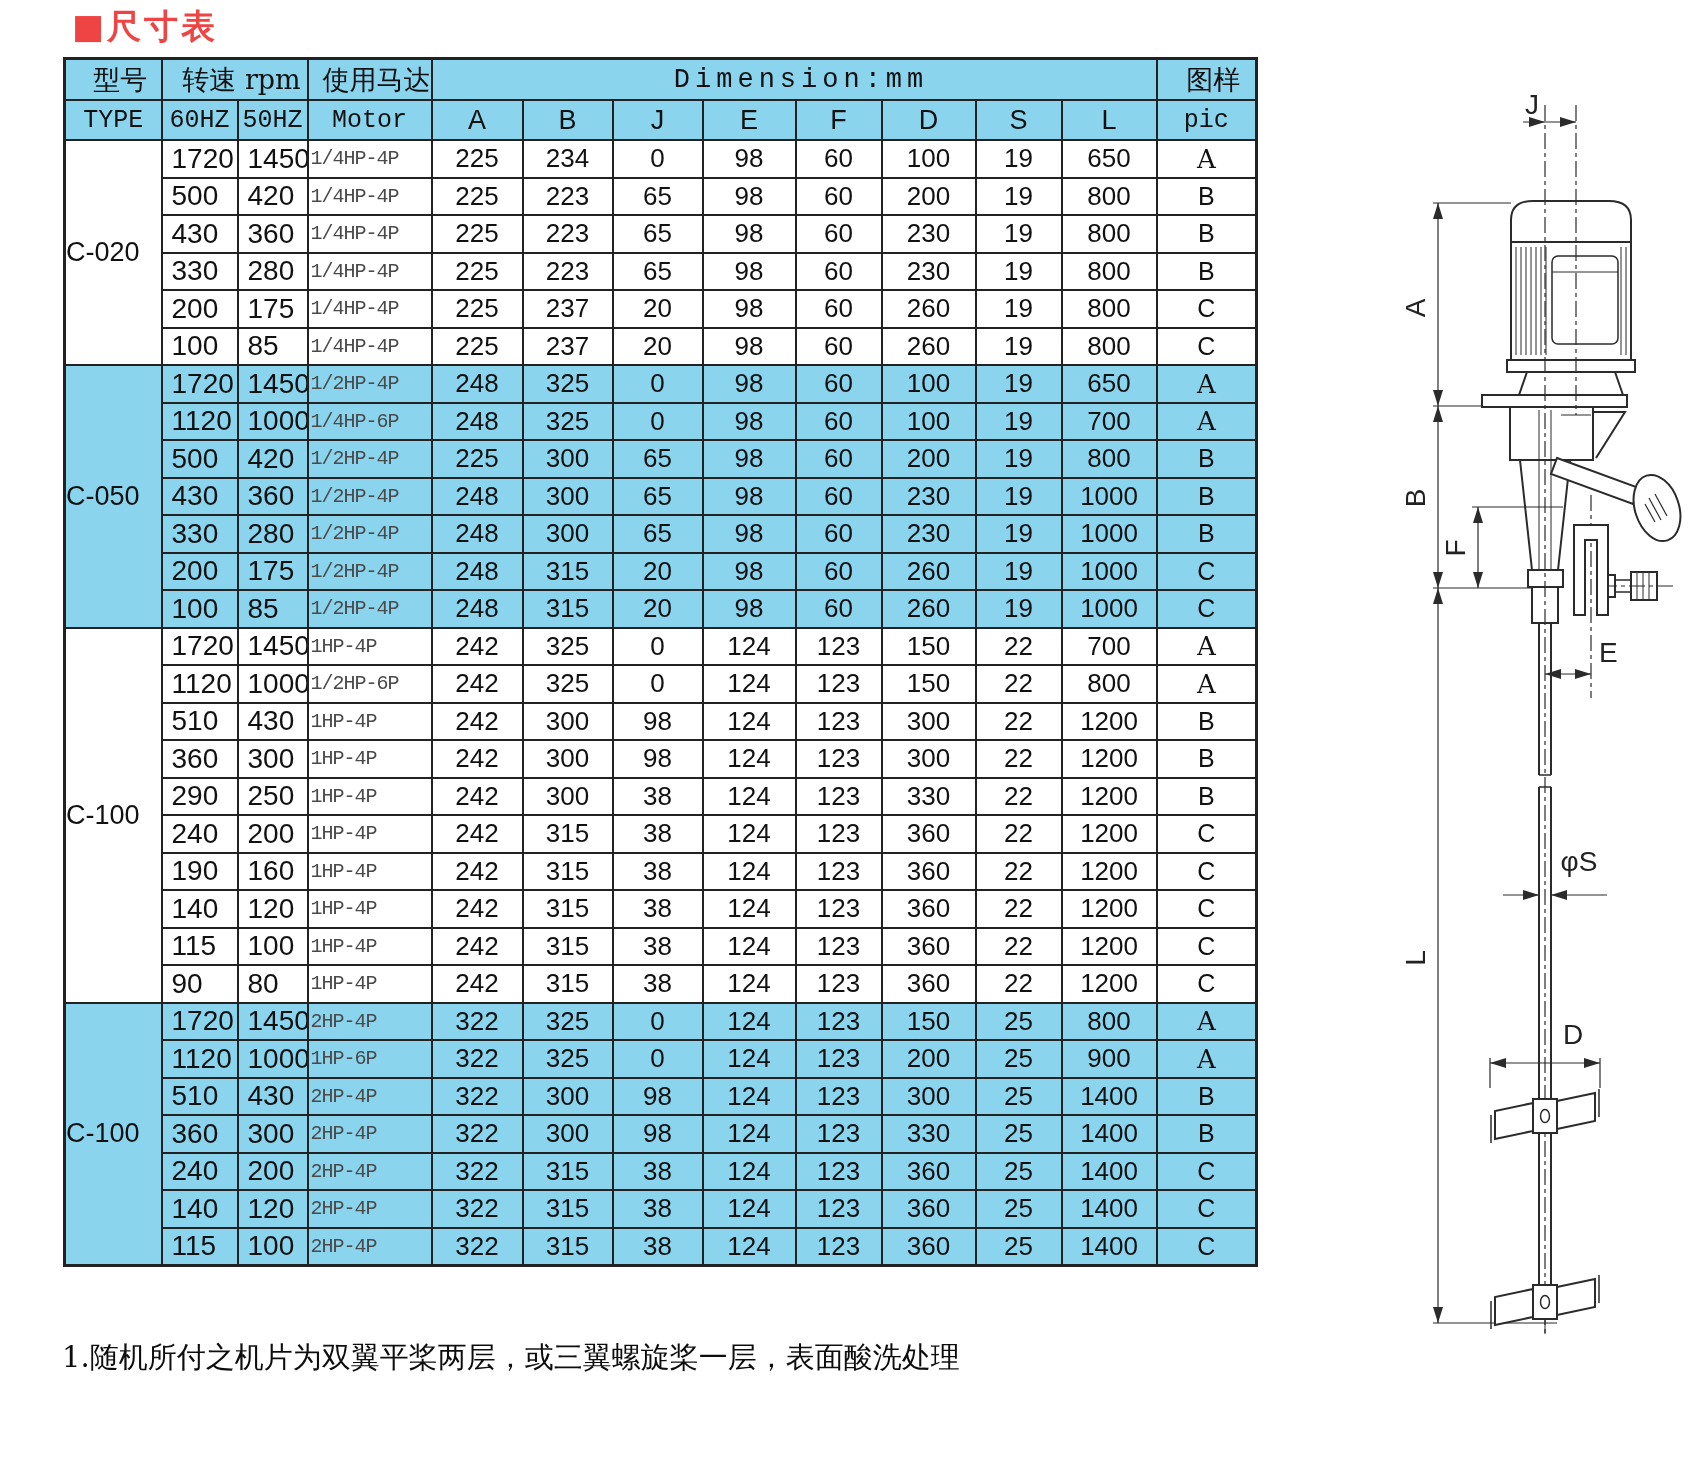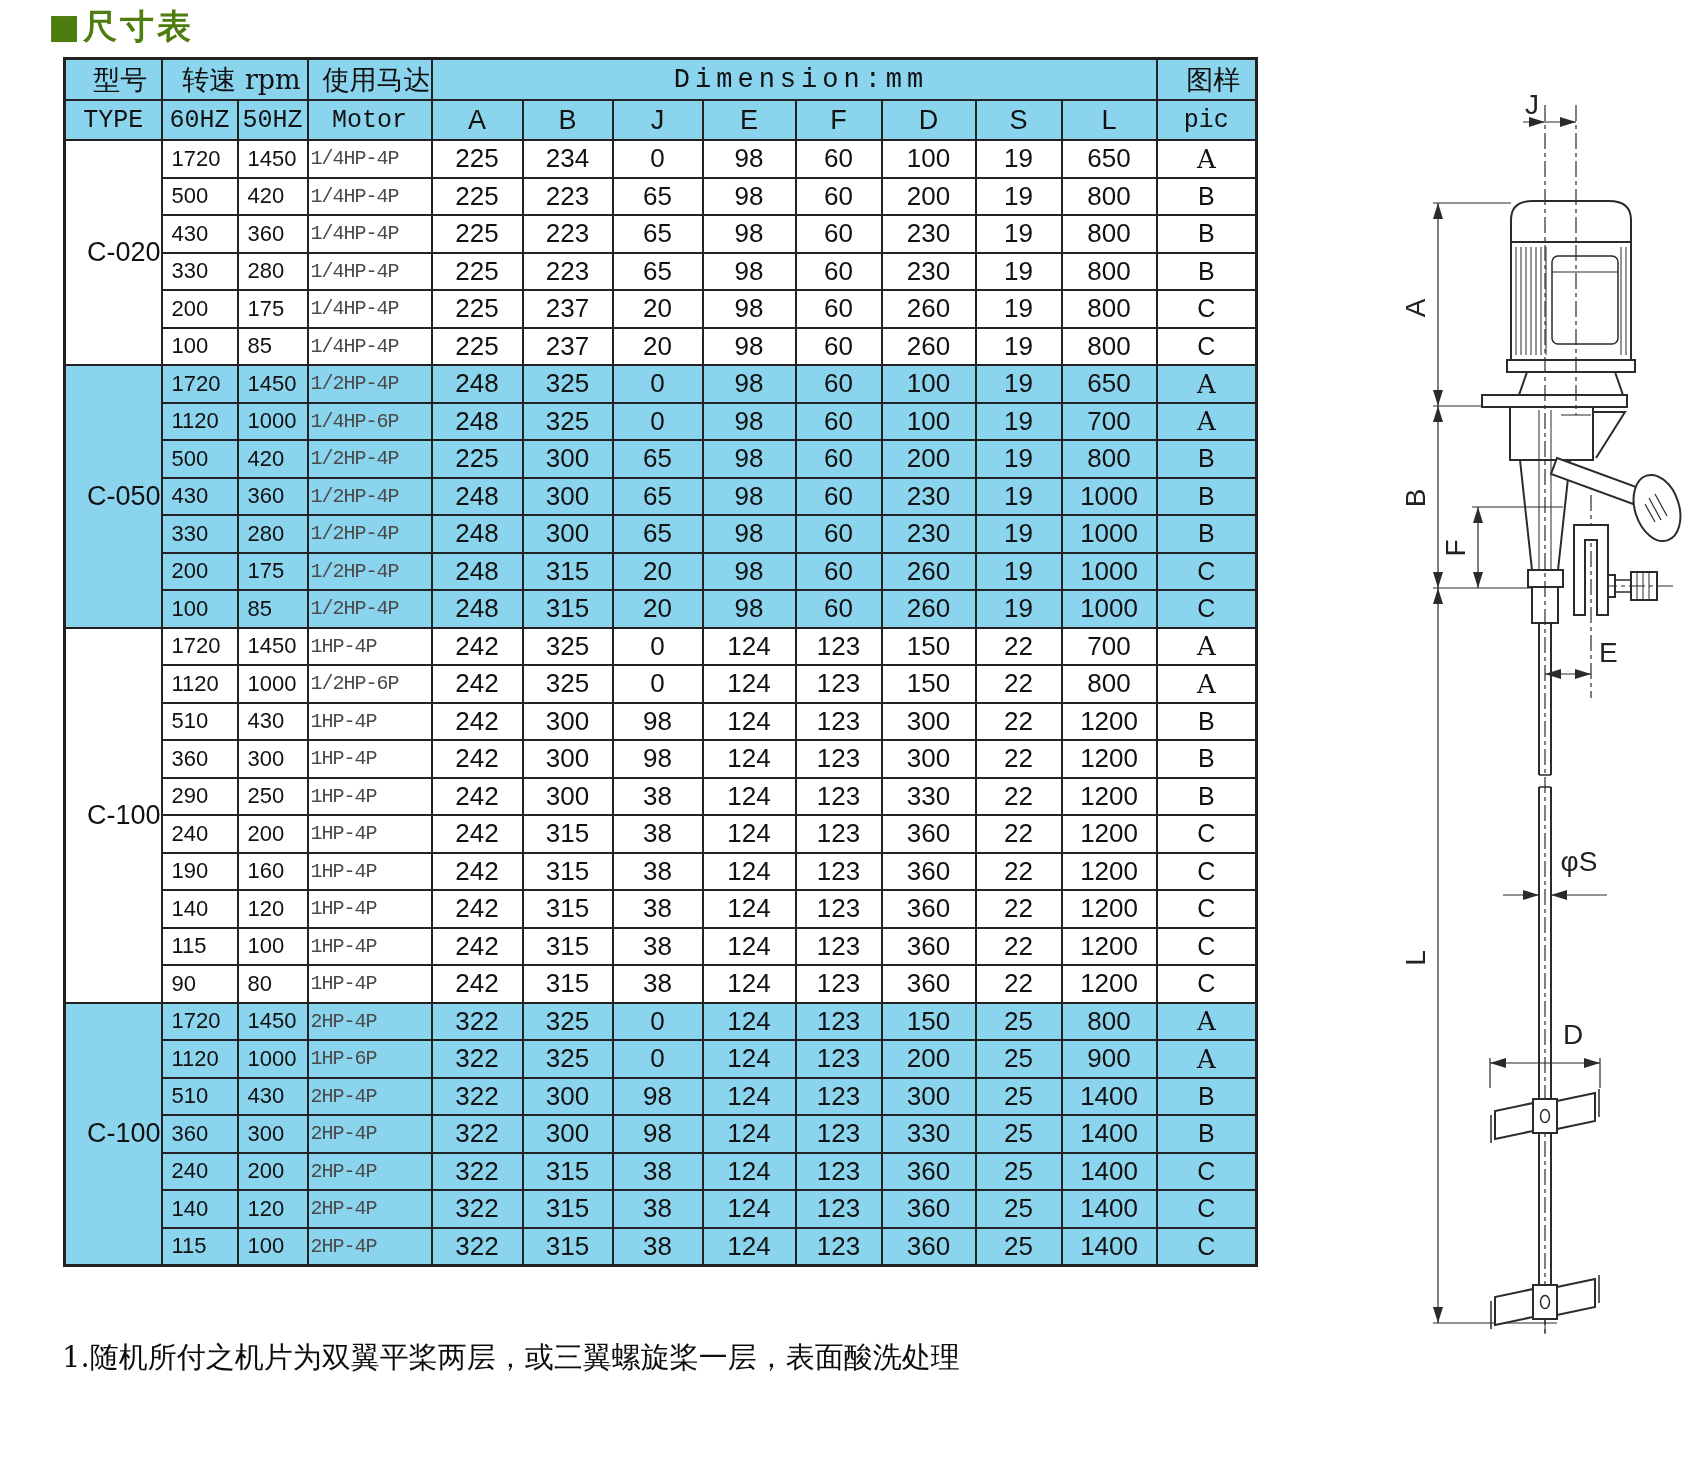--- a/index.html
+++ b/index.html
@@ -1,44 +1,44 @@
 <!DOCTYPE html>
 <html style="--blue: #8bd4ee;"><head>
 <meta charset="utf-8">
 <style>
   html,body{margin:0;padding:0;}
   body{
     width:1689px;height:1469px;position:relative;background:#ffffff;
     font-family:"Liberation Sans",sans-serif;color:#111;overflow:hidden;
   }
   .title{
-    position:absolute;left:48px;top:4px;
+    position:absolute;left:72px;top:4px;
     font-family:"DejaVu Serif",serif;font-size:34px;font-weight:700;
-    letter-spacing:3px;color:#4d7c0f;
+    letter-spacing:3px;color:#ef4444;
   }
   table.dim-table{
     position:absolute;left:63px;top:57px;width:1192px;
     border-collapse:collapse;table-layout:fixed;
     border:3px solid #222;
   }
   .dim-table th,.dim-table td{
     border:2px solid #222;padding:0;overflow:hidden;white-space:nowrap;
     vertical-align:middle;
   }
   .dim-table thead th{background:var(--blue);font-weight:normal;}
   .dim-table thead tr.r1 th{height:39px;padding-left:14px;}
   .dim-table thead tr.r2 th{height:38px;}
   .dim-table tbody tr{height:37.5px;background:#fff;}
   .dim-table tbody tr.hl td{background:var(--blue);}
   .h-cn{font-family:"DejaVu Serif",serif;font-size:27px;}
   .h-mono{font-family:"Liberation Mono",monospace;font-size:25px;}
   .h-dim{font-family:"Liberation Mono",monospace;font-size:27px;letter-spacing:5px;}
   .h-letter{font-size:27px;}
-  td.model{font-size:27px;text-align:right;}
-  td.hz{font-size:22px;text-align:left;padding-left:9px;}
+  td.model{font-size:27px;text-align:left;}
+  td.hz{font-size:28px;text-align:left;padding-left:9px;}
   td.motor{font-family:"Liberation Mono",monospace;font-size:20px;color:#4a4a4a;
            text-align:left;padding-left:2px;letter-spacing:-1px;}
   td.num{font-size:26px;text-align:center;}
   td.pic{font-size:25px;text-align:center;}
   td.pic.serifA{font-family:"DejaVu Serif",serif;font-size:26px;}
   .notes{
     position:absolute;left:62px;top:1335px;width:1200px;
     font-family:"DejaVu Serif",serif;font-size:29px;line-height:1.55;color:#0d0d0d;
   }
   .drawing{position:absolute;left:1295px;top:70px;width:392px;height:1270px;}

